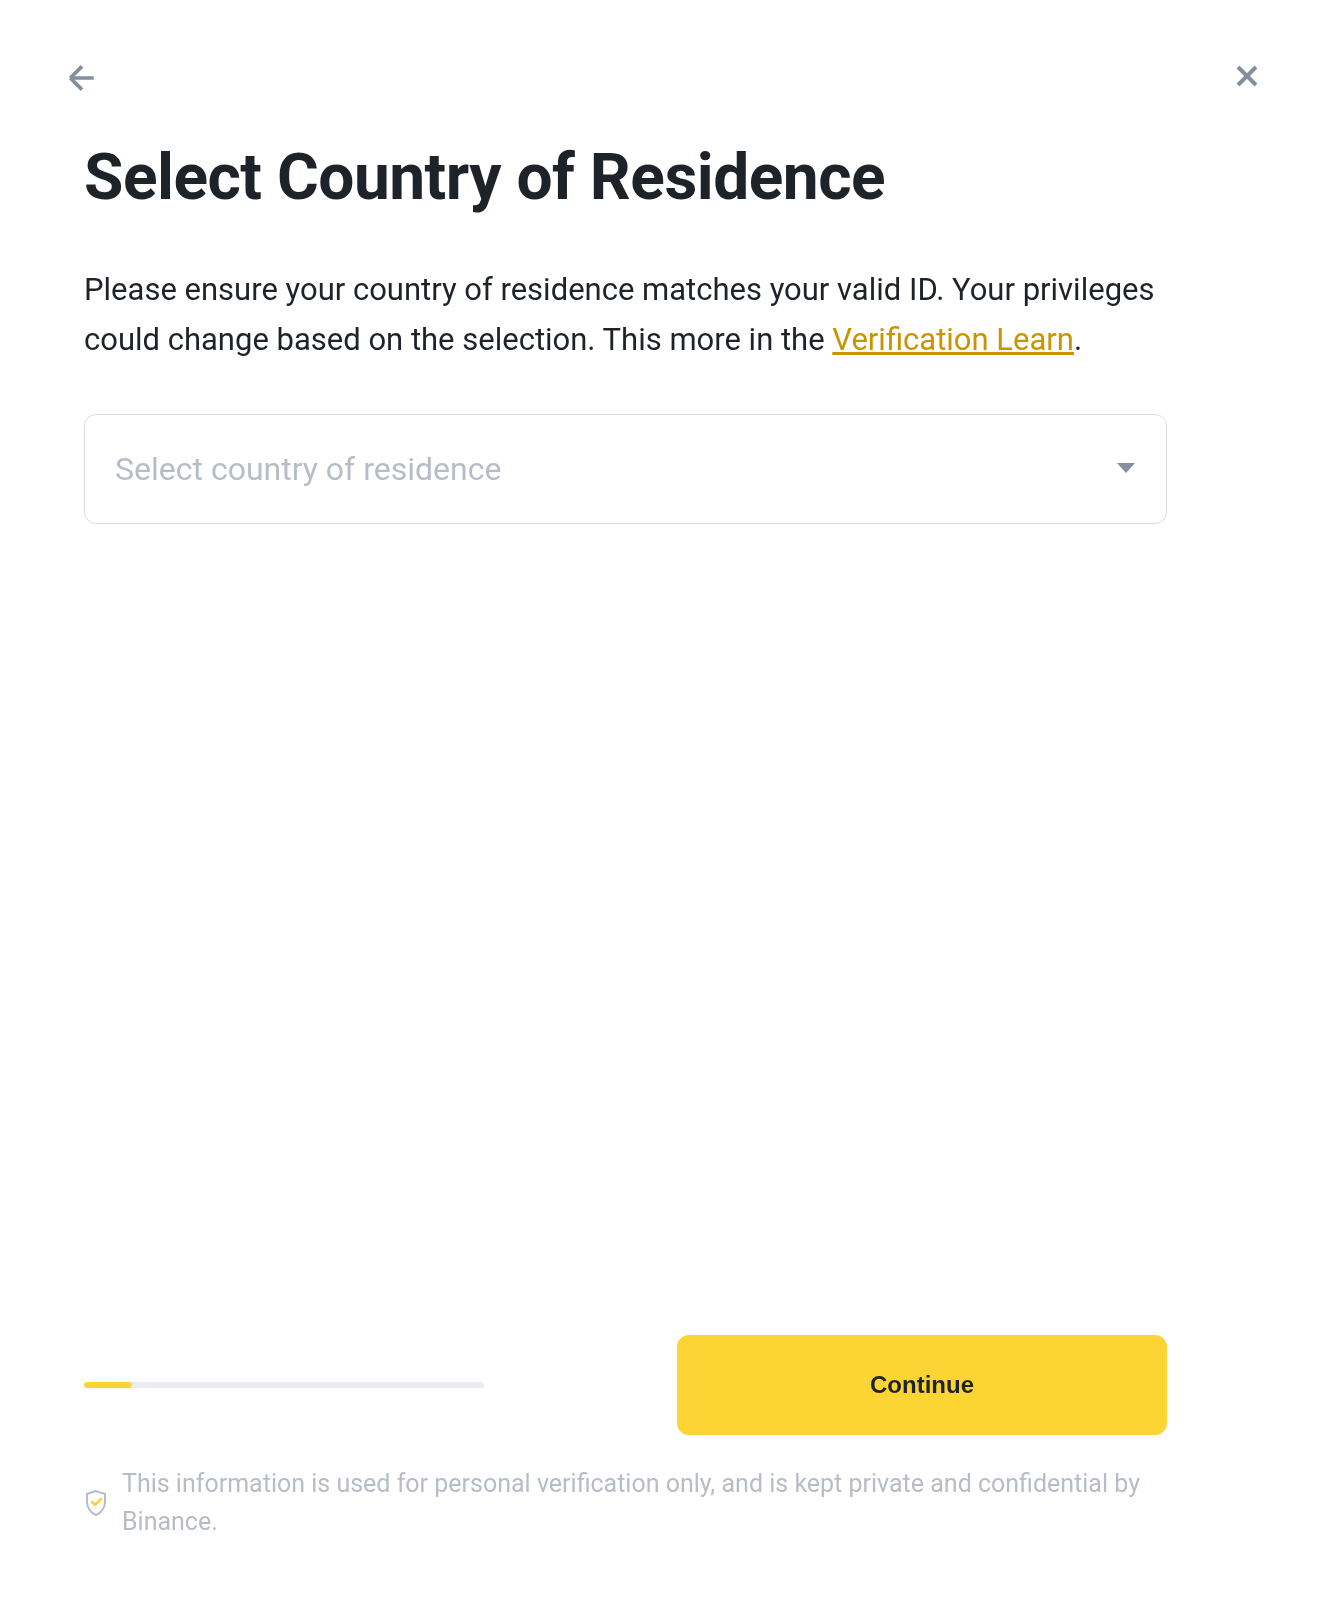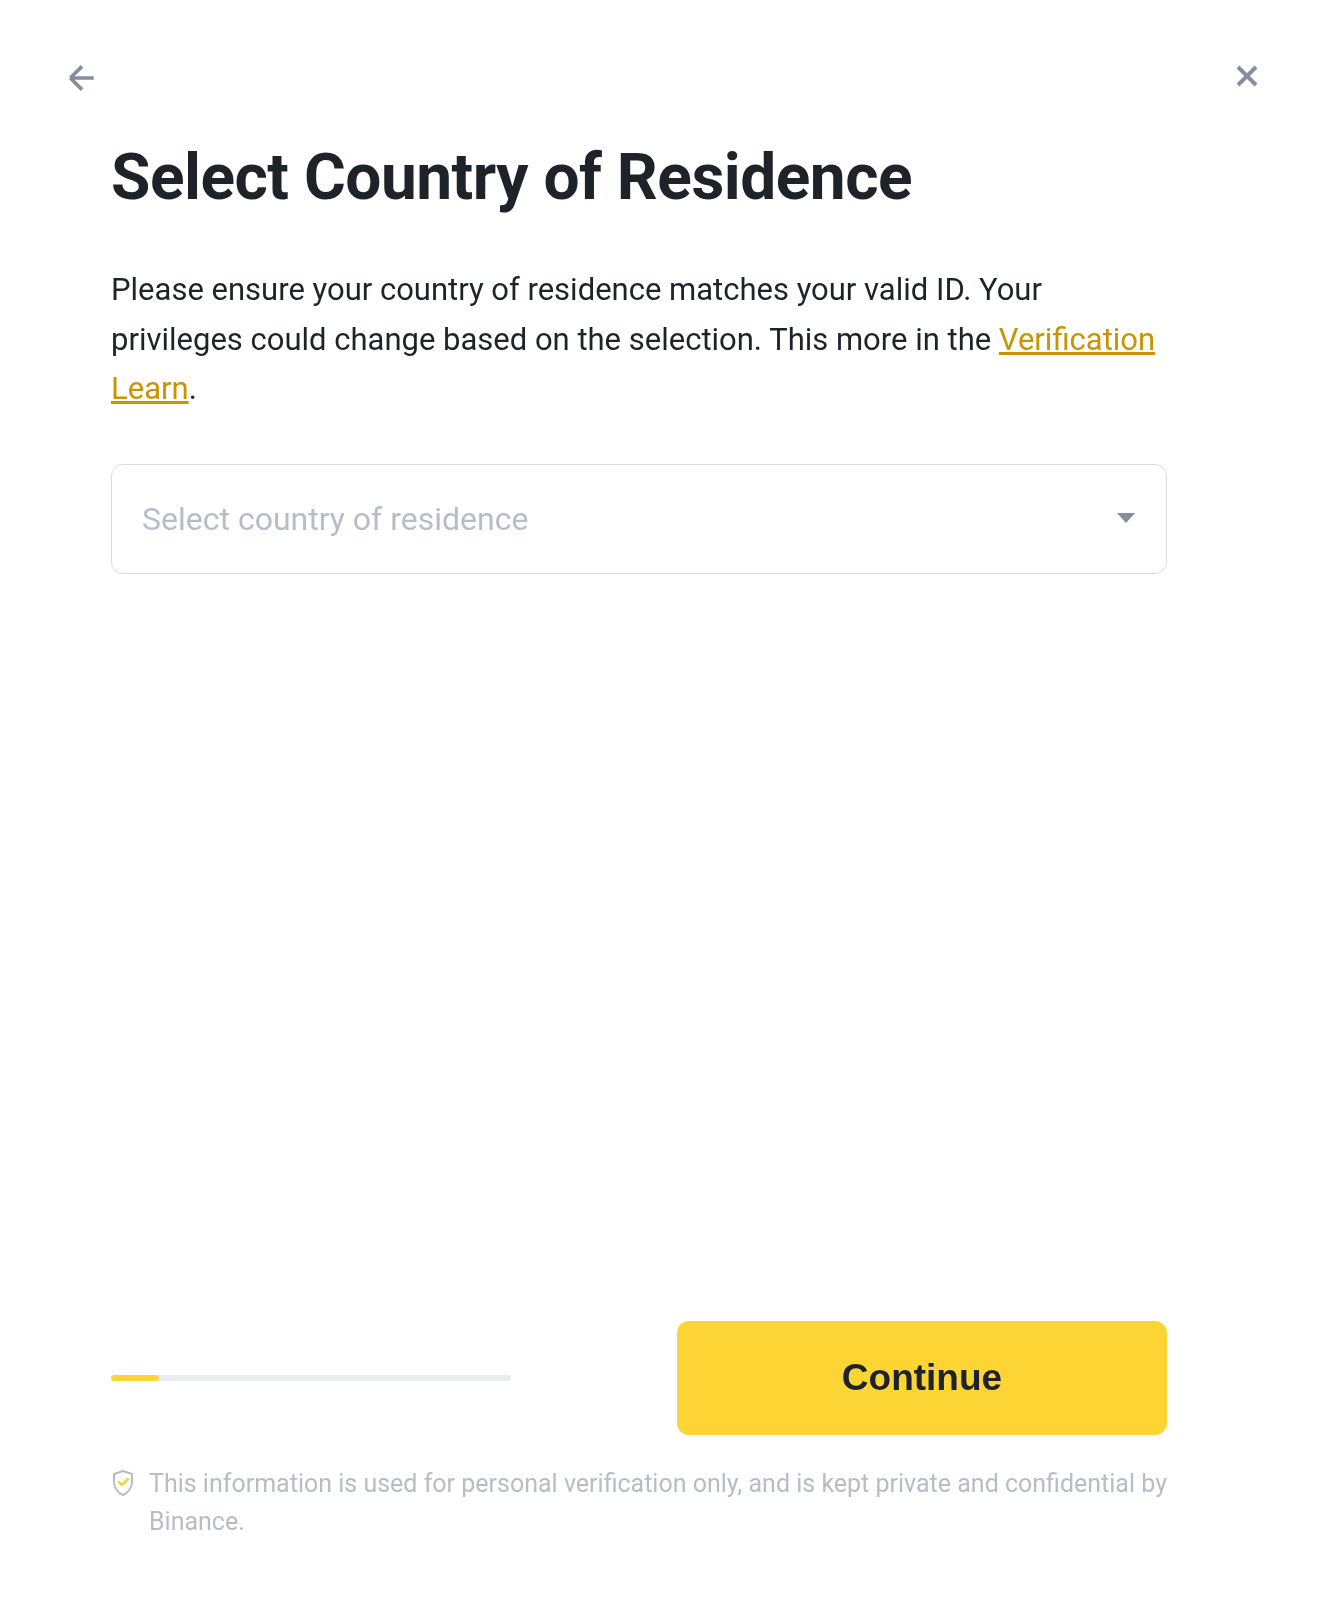--- a/index.html
+++ b/index.html
@@ -12,21 +12,21 @@
       font-family: -apple-system, BlinkMacSystemFont, "Segoe UI", Roboto, Helvetica, Arial, sans-serif;
       background: #fff;
       width: 1327px;
       height: 1600px;
       position: relative;
     }
     
     .container {
       width: 100%;
       height: 100%;
-      padding: 60px 160px 60px 111px;
+      padding: 60px 160px 60px 84px;
       position: relative;
       display: flex;
       flex-direction: column;
     }
     
     .back-button {
       position: absolute;
       top: 58px;
       left: 62px;
       cursor: pointer;
@@ -125,29 +125,29 @@
       background: #fcd535;
       border-radius: 3px;
     }
     
     .continue-button {
       background: #fcd535;
       border: none;
       border-radius: 12px;
       padding: 36px 0;
       width: 490px;
-      font-size: 37px;
+      font-size: 24px;
       font-weight: 600;
       color: #1e2329;
       cursor: pointer;
     }
     
     .privacy-note {
       display: flex;
-      align-items: flex-start;
+      align-items: center;
       gap: 14px;
     }
     
     .shield-icon {
       flex-shrink: 0;
       margin-top: 4px;
     }
     
     .privacy-text {
       font-size: 25px;

